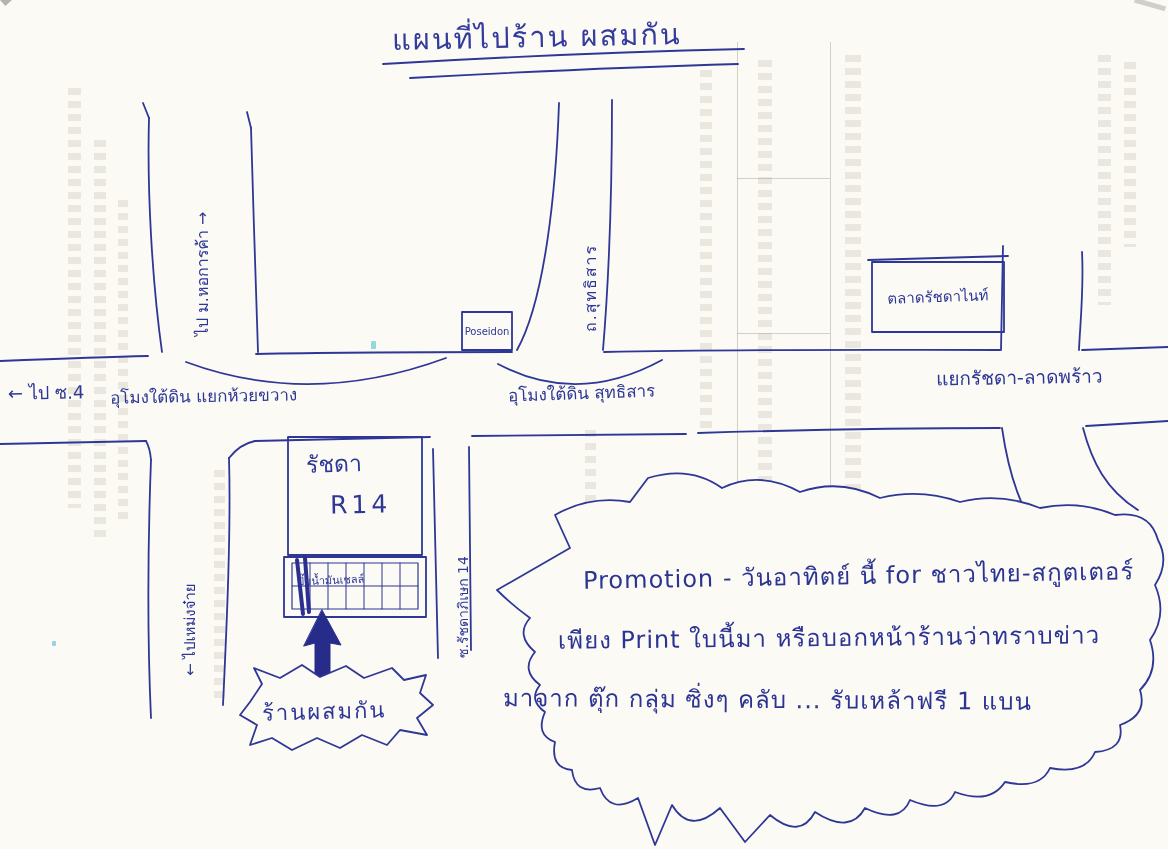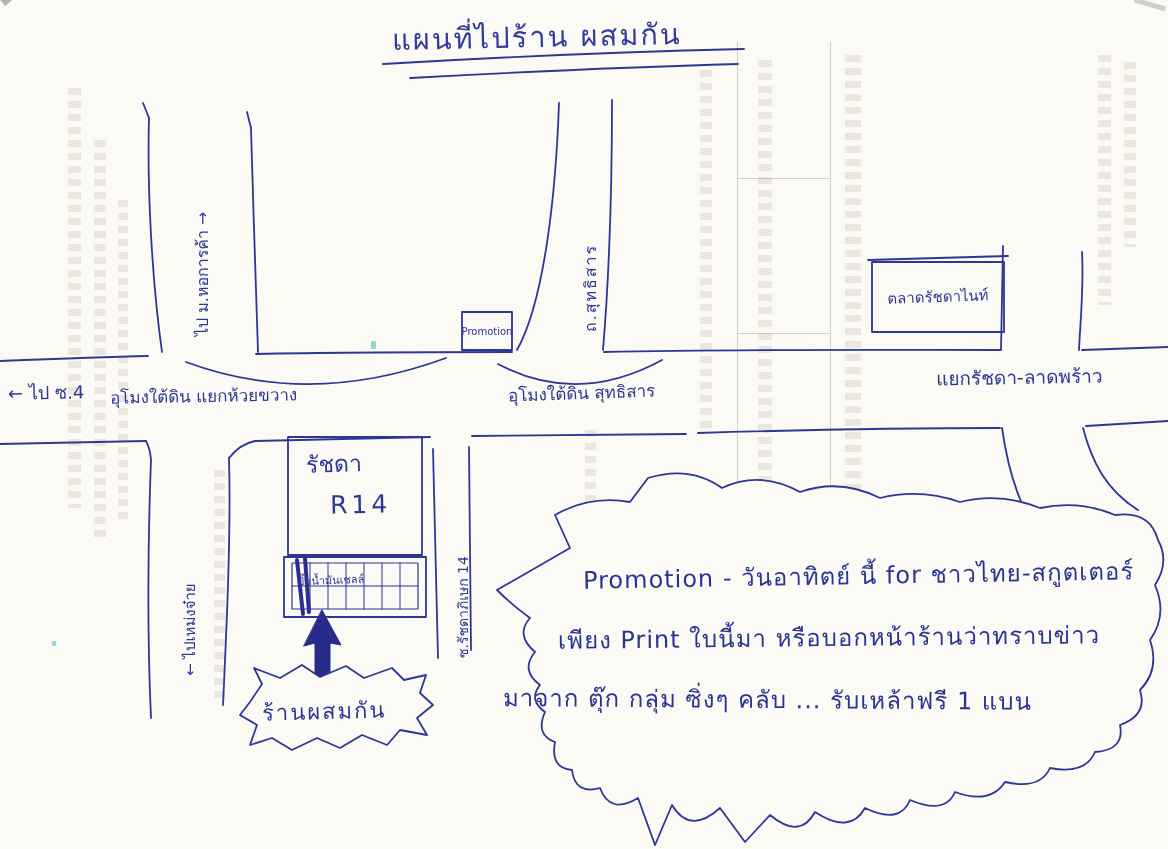--- a/index.html
+++ b/index.html
@@ -166,21 +166,21 @@
   <div id="lbl-to-soi4" class="hand">← ไป ซ.4</div>
   <div id="lbl-tunnel-hk" class="hand">อุโมงใต้ดิน แยกห้วยขวาง</div>
   <div id="lbl-tunnel-st" class="hand">อุโมงใต้ดิน สุทธิสาร</div>
   <div id="lbl-junction" class="hand">แยกรัชดา-ลาดพร้าว</div>
 
   <div id="lbl-univ" class="vlabel">ไป ม.หอการค้า →</div>
   <div id="lbl-sutthisan" class="vlabel">ถ.สุทธิสาร</div>
   <div id="lbl-soi14" class="vlabel">ซ.รัชดาภิเษก 14</div>
   <div id="lbl-mengjai" class="vlabel">← ไปเหม่งจ๋าย</div>
 
-  <div id="lbl-poseidon" class="hand">Promotion</div>
+  <div id="lbl-poseidon" class="hand">Poseidon</div>
   <div id="lbl-market" class="hand">ตลาดรัชดาไนท์</div>
 
   <div id="lbl-bldg1" class="hand">รัชดา</div>
   <div id="lbl-bldg2" class="hand">R14</div>
   <div id="lbl-gas" class="hand">ปั๊มน้ำมันเชลล์</div>
   <div id="lbl-shop" class="hand">ร้านผสมกัน</div>
 
   <div id="promo1" class="hand promo">Promotion - วันอาทิตย์ นี้ for ชาวไทย-สกูตเตอร์</div>
   <div id="promo2" class="hand promo">เพียง Print ใบนี้มา หรือบอกหน้าร้านว่าทราบข่าว</div>
   <div id="promo3" class="hand promo">มาจาก ตุ๊ก กลุ่ม ซิ่งๆ คลับ ... รับเหล้าฟรี 1 แบน</div>

